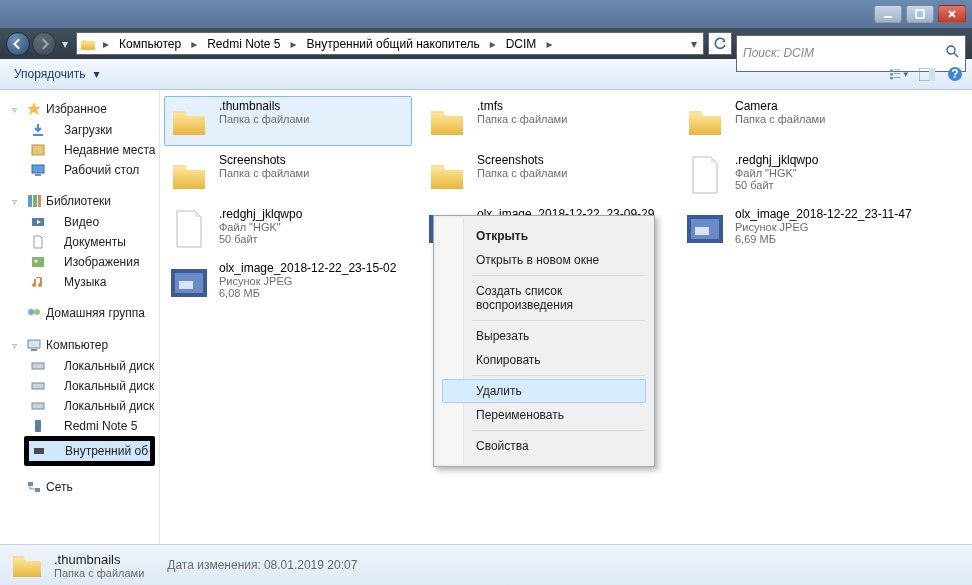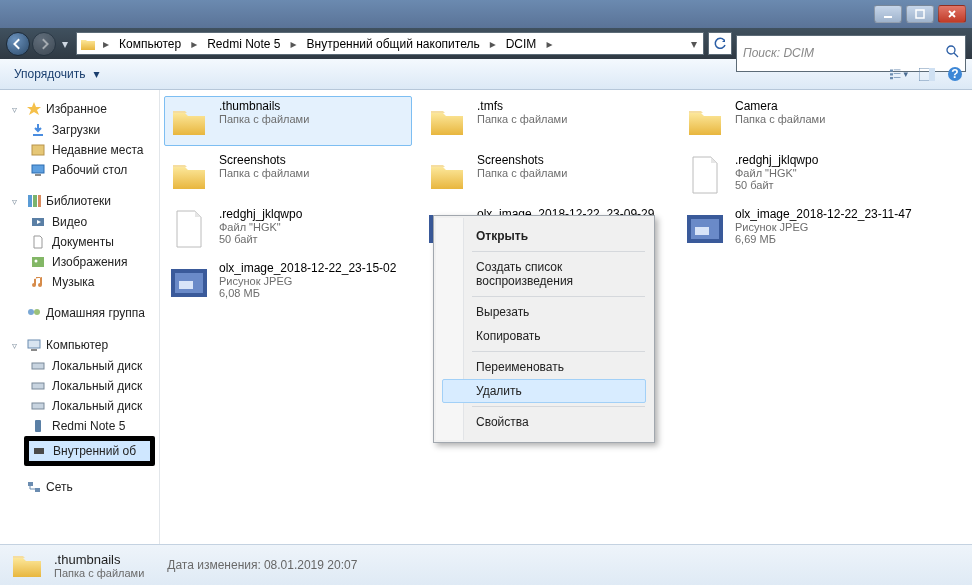--- a/index.html
+++ b/index.html
@@ -25,21 +25,21 @@
 
 .toolbar { height: 31px; background: linear-gradient(#f4f9fe,#dce9f6); border-bottom: 1px solid #b6c7d9; display: flex; align-items: center; padding: 0 8px; color: #1a3e6e; }
 .toolbar .org { display: flex; align-items: center; gap: 8px; padding: 3px 6px; }
 .toolbar .right { margin-left: auto; display: flex; gap: 10px; align-items: center; }
 .tb-ico { width: 18px; height: 18px; display: flex; align-items: center; justify-content: center; color: #4a6b91; }
 
 .content { display: flex; height: 454px; }
 .sidebar { width: 160px; background: #fff; border-right: 1px solid #e2e6ea; overflow-y: auto; padding-top: 8px; }
 .sb-group { margin-bottom: 10px; }
 .sb-head { display: flex; align-items: center; gap: 4px; padding: 3px 6px 3px 12px; color: #232323; }
-.sb-item { display: flex; align-items: center; gap: 6px; padding: 2px 6px 2px 30px; color: #232323; white-space: nowrap; overflow: hidden; }
+.sb-item { display: flex; align-items: center; gap: 18px; padding: 2px 6px 2px 30px; color: #232323; white-space: nowrap; overflow: hidden; }
 .sb-item.sel { background: #cfe7ff; border: 5px solid #000000; border-radius: 2px; margin: 0 4px 0 24px; padding-left: 2px; }
 .sb-ico { width: 16px; height: 16px; flex-shrink: 0; }
 .tri { color: #8c9ba8; font-size: 10px; width: 10px; }
 
 .filearea { flex: 1; background: #fff; position: relative; padding: 6px 4px; }
 .grid { display: flex; flex-wrap: wrap; gap: 4px 10px; align-content: flex-start; }
 .item { width: 248px; height: 50px; display: flex; padding: 2px; gap: 8px; border: 1px solid transparent; border-radius: 2px; }
 .item.sel { background: #e4f1fd; border-color: #7dbef2; }
 .thumb { width: 44px; height: 44px; display: flex; align-items: center; justify-content: center; flex-shrink: 0; }
 .info { overflow: hidden; }
@@ -428,28 +428,29 @@
             <div class="fname">olx_image_2018-12-22_23-15-02</div>
             <div class="fmeta">Рисунок JPEG</div>
             <div class="fmeta">6,08 МБ</div>
           </div>
         </div>
       </div>
 
     <div class="ctxmenu">
       <div class="stripe"></div>
       <div class="mi bold">Открыть</div>
+      <div class="mi">Открыть в новом окне</div>
       <div class="msep"></div>
       <div class="mi">Создать список воспроизведения</div>
       <div class="msep"></div>
       <div class="mi">Вырезать</div>
       <div class="mi">Копировать</div>
       <div class="msep"></div>
+      <div class="mi hover">Удалить</div>
       <div class="mi">Переименовать</div>
-      <div class="mi hover">Удалить</div>
       <div class="msep"></div>
       <div class="mi">Свойства</div>
     </div>
   </div>
 </div>
 
 <div class="statusbar">
   <svg class="sthumb" viewBox="0 0 34 30">
       <path class="folder-ico" d="M3 8 h10 l3 3 h15 v16 h-28 z"></path>
       <path fill="#f5dda0" d="M3 6 h10 l2 2 h-12 z"></path>

